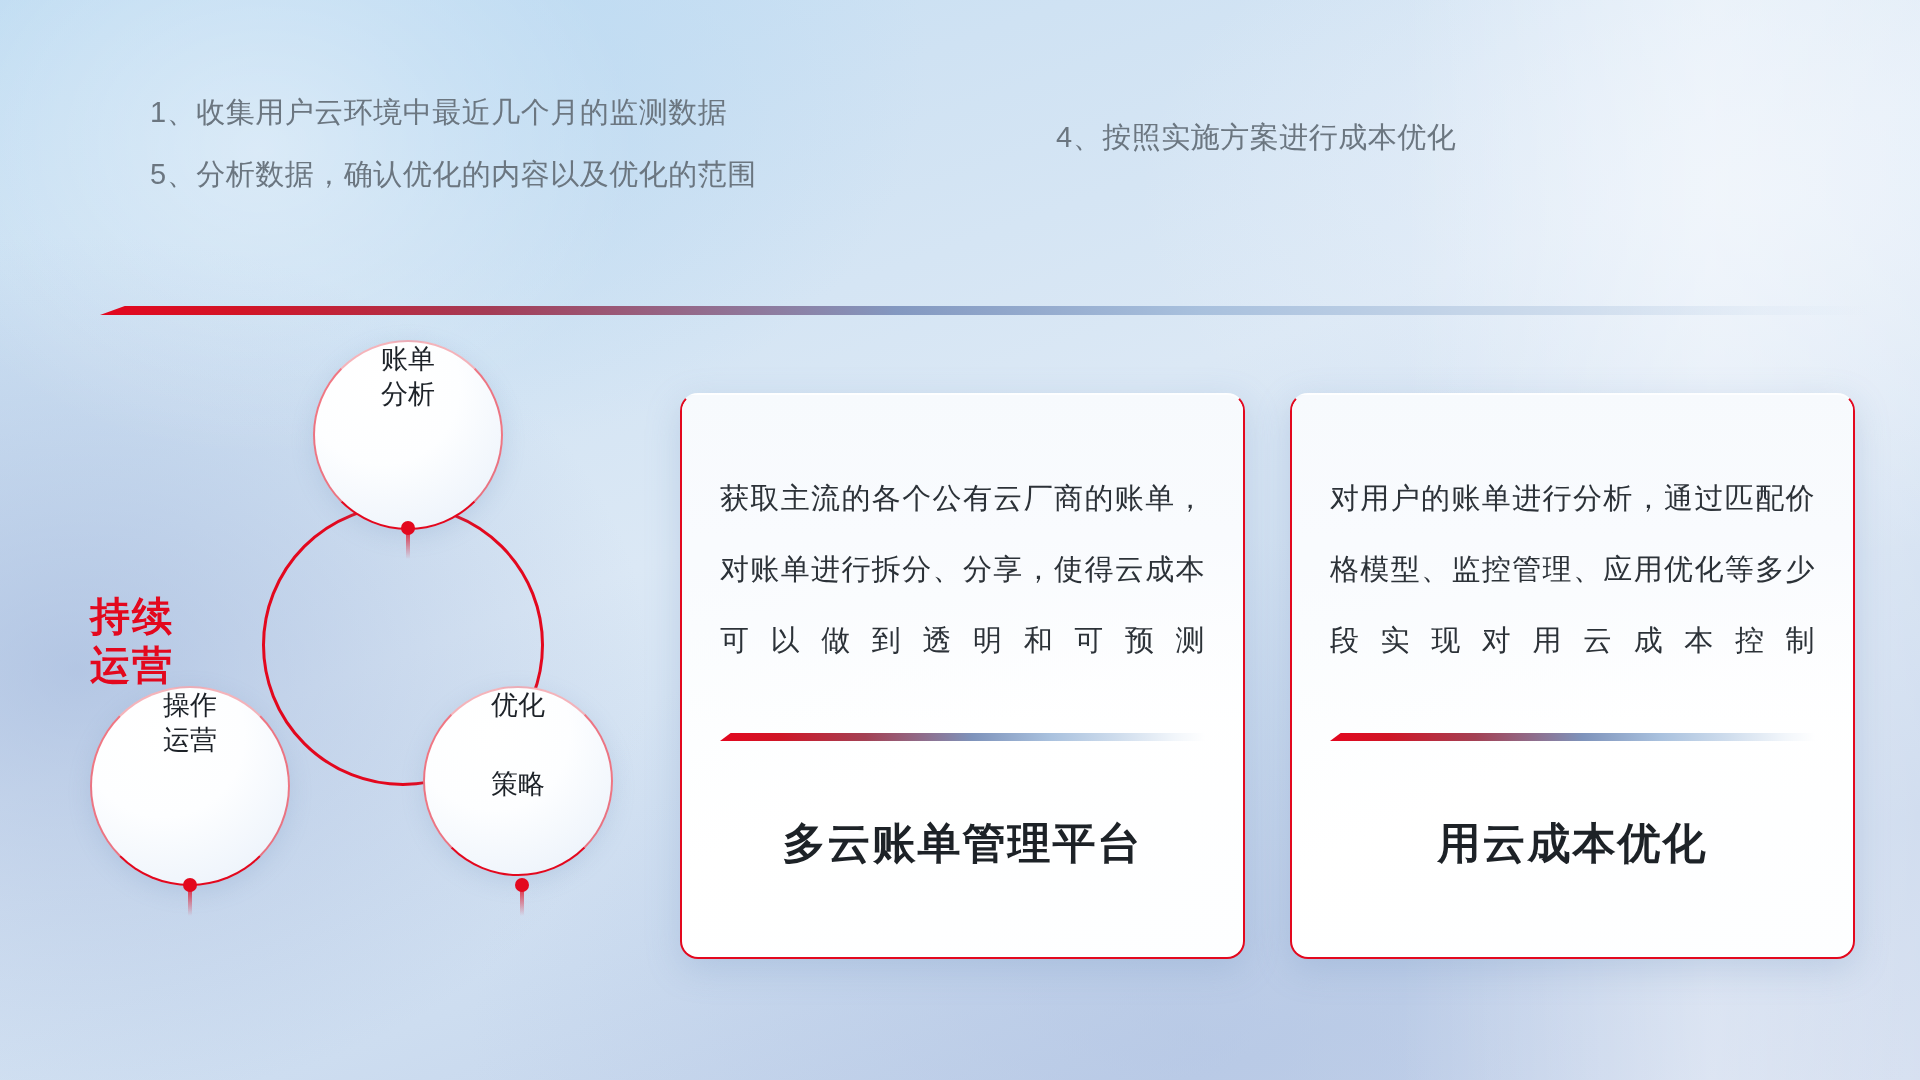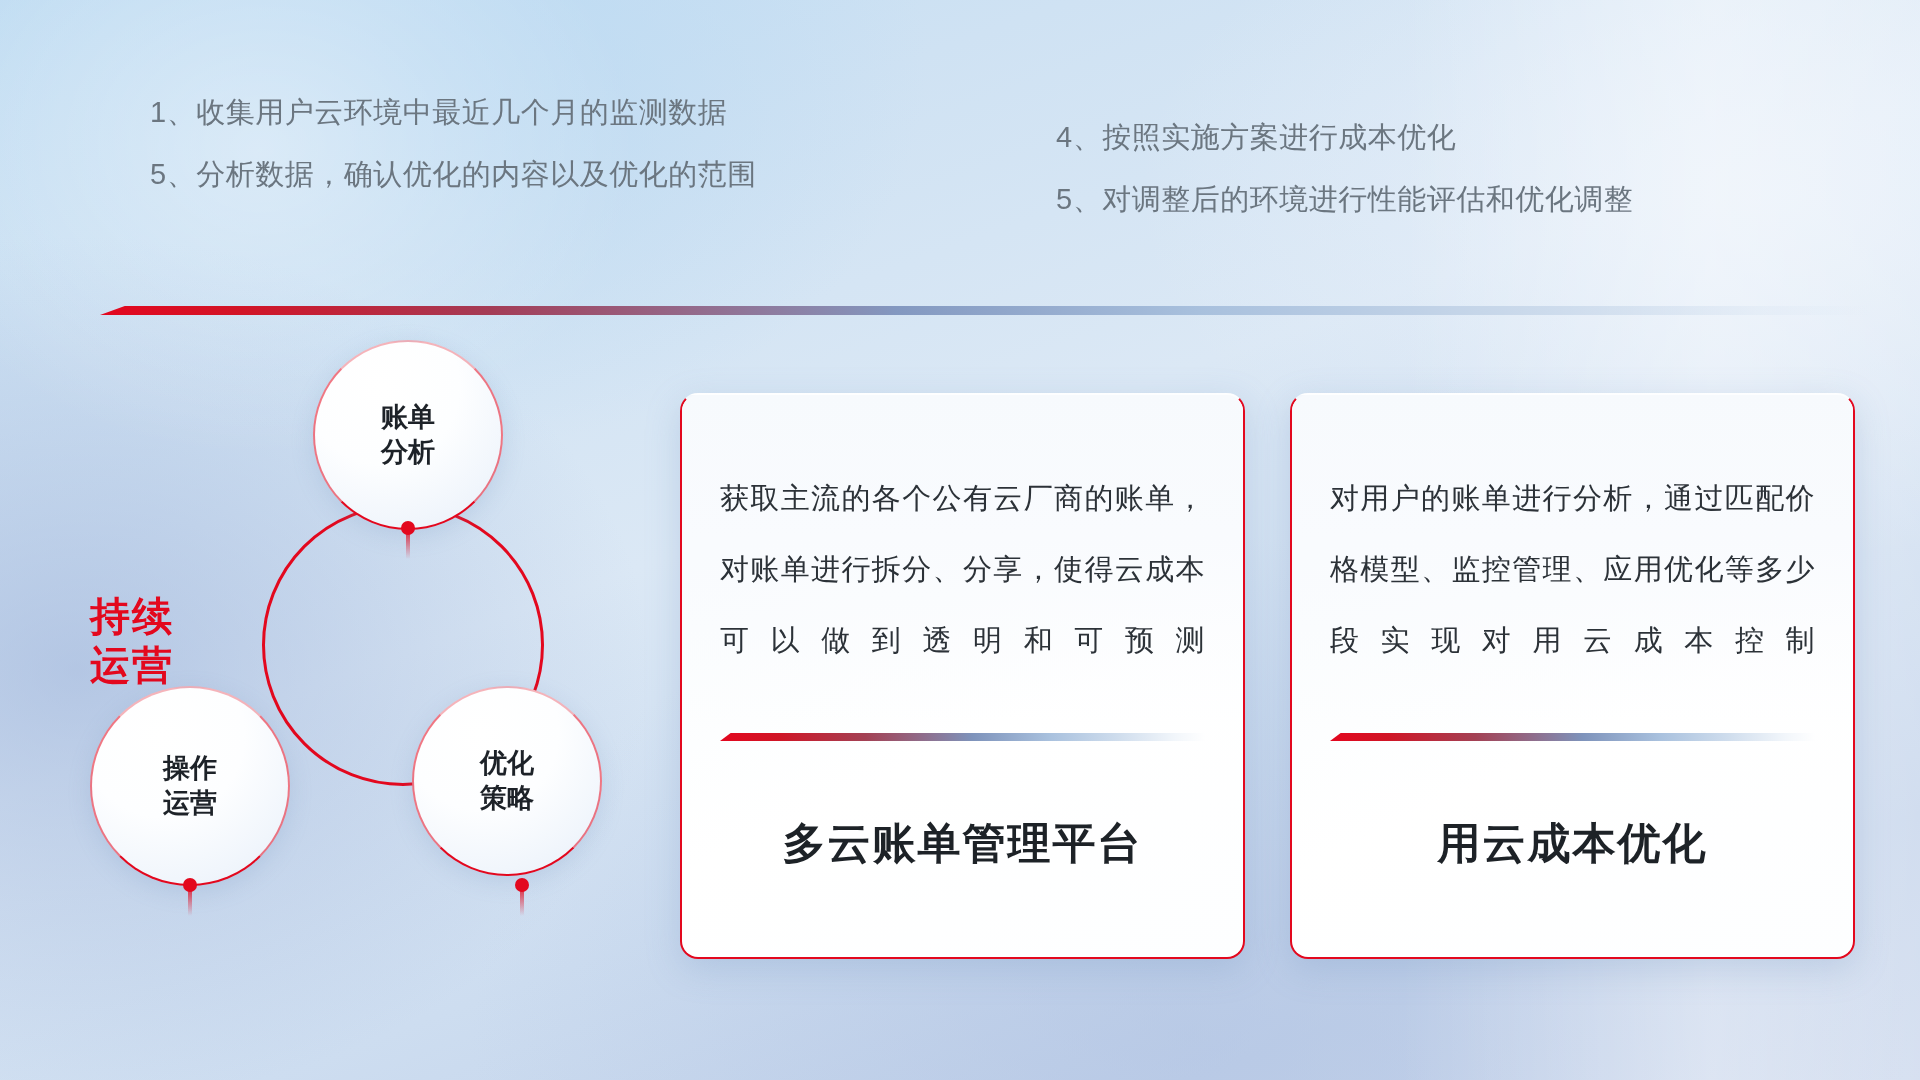--- a/index.html
+++ b/index.html
@@ -101,32 +101,32 @@
     box-sizing: border-box;
     background:
       radial-gradient(circle at 36% 24%, #ffffff 0%, #fdfeff 42%, #f1f6fc 74%, #e7eef8 100%);
     border: 2px solid rgba(227,8,30,0.30);
     border-bottom-color: #e3081e;
     border-left-color: rgba(227,8,30,0.55);
     border-right-color: rgba(227,8,30,0.55);
     display: flex;
     flex-direction: column;
     align-items: center;
-    justify-content: center;
+    justify-content: flex-start;
     color: #1d2228;
-    font-weight: bold;
+    font-weight: normal;
     font-size: 27px;
     line-height: 1.28;
     text-align: center;
     box-shadow: 0 6px 22px rgba(120,150,190,0.22);
   }
 
   #bubble-top    { left: 223px; top: 0px;   width: 190px; height: 190px; }
   #bubble-left   { left: 0px;   top: 346px; width: 200px; height: 200px; }
-  #bubble-right  { left: 322px; top: 346px; width: 190px; height: 190px; }
+  #bubble-right  { left: 333px; top: 346px; width: 190px; height: 190px; gap: 44px; }
 
   .dot {
     position: absolute;
     width: 14px; height: 14px;
     border-radius: 50%;
     background: #e3081e;
   }
   .dot::after {
     content: "";
     position: absolute;
@@ -243,21 +243,20 @@
   <div class="glow-topleft"></div>
   <div class="glow-right"></div>
 
   <div class="bullets" id="bullets-left">
     <div class="line">1、收集用户云环境中最近几个月的监测数据</div>
     <div class="line">5、分析数据，确认优化的内容以及优化的范围</div>
   </div>
 
   <div class="bullets" id="bullets-right">
     <div class="line">4、按照实施方案进行成本优化</div>
-    <div class="line">5、对调整后的环境进行性能评估和优化调整</div>
   </div>
 
   <div class="divider-main">
     <div class="bar"></div>
   </div>
 
   <div id="venn">
 
     <div class="ring"></div>
 

